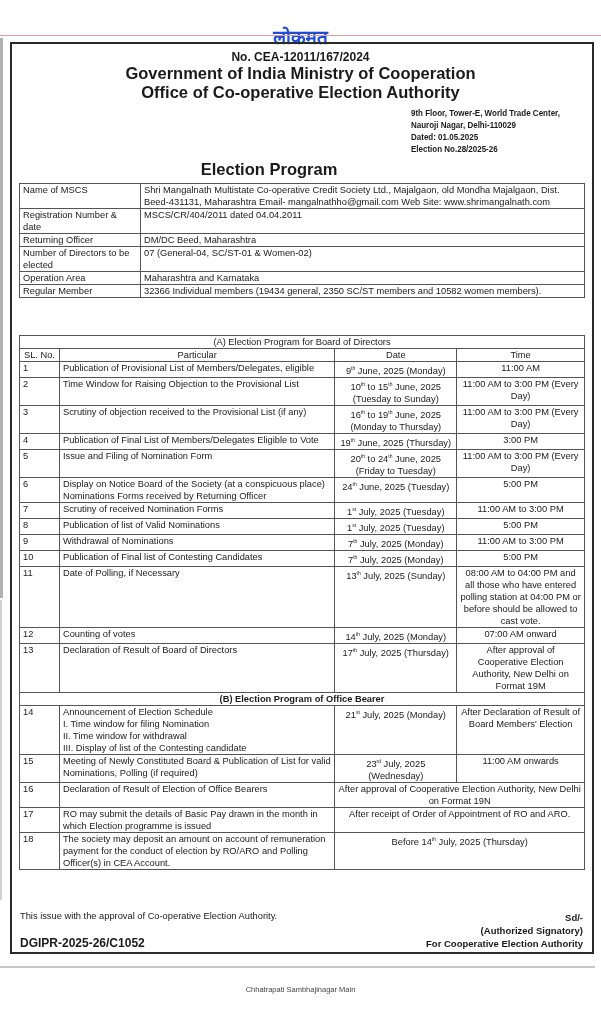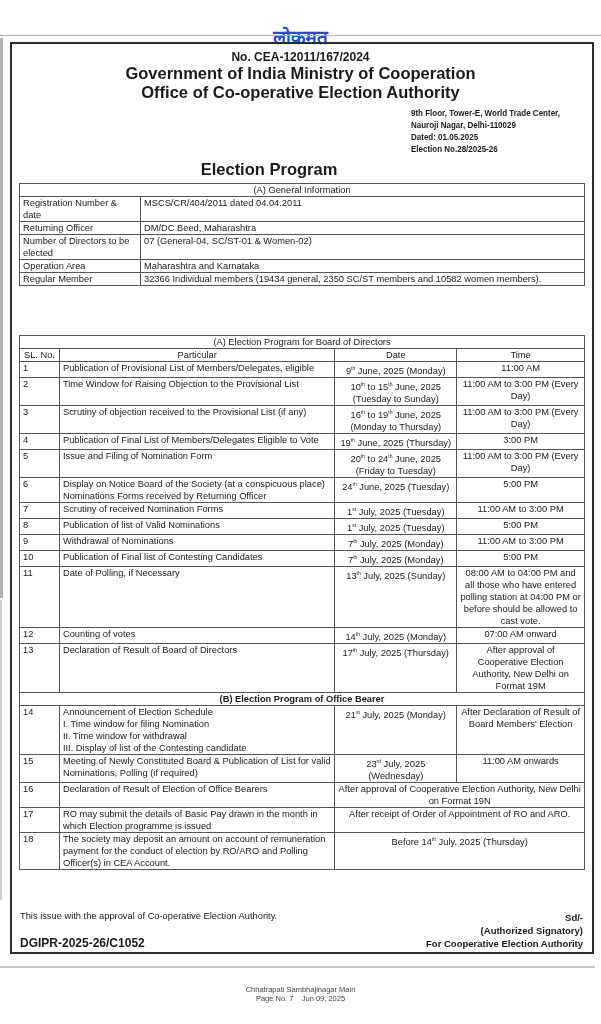--- a/index.html
+++ b/index.html
@@ -61,22 +61,23 @@
 <div class="addr">
   <div>9th Floor, Tower-E, World Trade Center,</div>
   <div>Nauroji Nagar, Delhi-110029</div>
   <div>Dated: 01.05.2025</div>
   <div>Election No.28/2025-26</div>
 </div>
 <div class="prog-title">Election Program</div>
 
 <table class="gi">
   <tbody>
-      <tr>
-        <td colspan="2" class="sec">(A) General Information</td>
+  <tr>
+        <td class="lbl">Name of MSCS</td>
+        <td>Shri Mangalnath Multistate Co-operative Credit Society Ltd., Majalgaon, old Mondha Majalgaon, Dist. Beed-431131, Maharashtra Email- mangalnathho@gmail.com Web Site: www.shrimangalnath.com</td>
       </tr>
   <tr>
         <td class="lbl">Registration Number &amp; date</td>
         <td>MSCS/CR/404/2011 dated 04.04.2011</td>
       </tr>
   <tr>
         <td class="lbl">Returning Officer</td>
         <td>DM/DC Beed, Maharashtra</td>
       </tr>
   <tr>
@@ -226,14 +227,13 @@
 <div class="sd">
   <div>Sd/-</div>
   <div>(Authorized Signatory)</div>
   <div>For Cooperative Election Authority</div>
 </div>
 <div class="dgipr">DGIPR-2025-26/C1052</div>
 
 <div class="page-rule"></div>
 <div class="footer">
   <div>Chhatrapati Sambhajinagar Main</div>
-  <div style="white-space:pre">Page No. 7    Jun 09, 2025</div>
 </div>
 
 </body></html>

